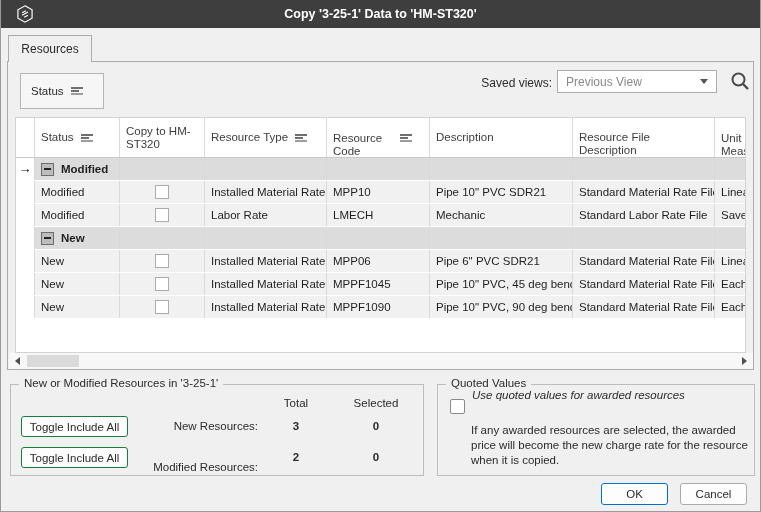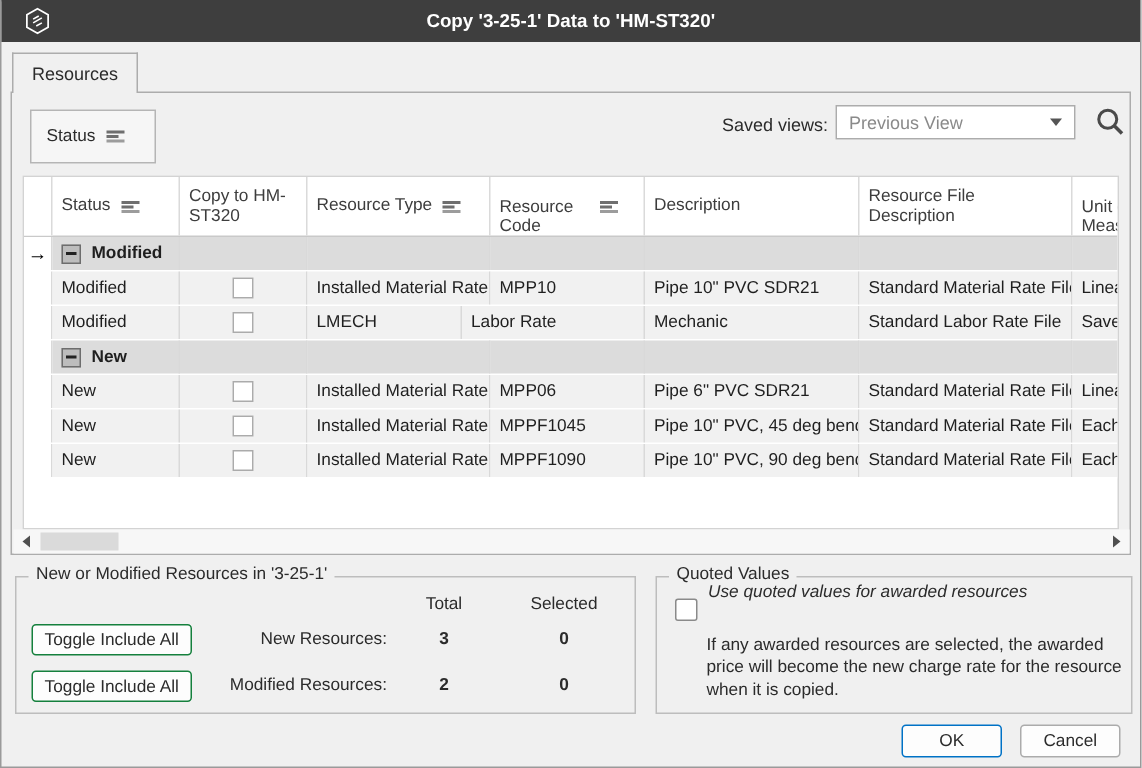--- a/index.html
+++ b/index.html
@@ -41,21 +41,21 @@
           border:1px solid #D3D3D3; overflow:hidden; z-index:2; }
   .grow { display:flex; width:729px; }
   .hrow { height:40px; border-bottom:1px solid #C9C9C9; background:#fff; }
   .hcell { display:flex; align-items:center; padding:0 6px; border-right:1px solid #DADADA;
            color:#3d3d3d; line-height:13px; overflow:hidden; }
   .drow { height:23px; border-bottom:1px solid #FFF; }
   .cell { padding:0 6px; border-right:1px solid #D9D9D9; background:#F1F1F1; line-height:22px;
           white-space:nowrap; overflow:hidden; color:#1f1f1f; }
   .c0 { width:19px; padding:0; background:#fff !important; text-align:center; }
   .c1 { width:85px; } .c2 { width:85px; } .c3 { width:122px; } .c4 { width:103px; }
-  .c5 { width:143px; } .c6 { width:142px; } .c7 { width:30px; border-right:none; }
+  .c5 { width:143px; } .c6 { width:142px;align-items:flex-end; } .c7 { width:30px; border-right:none; }
   .gcell { background:#DCDCDC; }
   .center { display:flex; align-items:center; justify-content:center; }
   .cb { width:14px; height:14px; background:#fff; border:1px solid #ABABAB; display:inline-block; }
   .collapse-btn { width:13px; height:13px; min-width:13px; background:#BDBDBD; border:1px solid #6d6d6d;
                   display:inline-flex; align-items:center; justify-content:center; margin-right:7px; }
   .collapse-btn::before { content:""; width:7px; height:2px; background:#222; }
   .group-label { font-weight:bold; line-height:22px; }
   .cur-arrow { font-size:13px; line-height:22px; color:#000; }
   .wrapnarrow { width:60px; white-space:normal;margin-top:15px; }
   .wrapwide { white-space:normal; }
@@ -202,22 +202,22 @@
       <div class="cell c6">Standard Material Rate File</div>
       <div class="cell c7">Linea</div>
     </div>
 
     <div class="grow drow">
       <div class="cell c0"></div>
       <div class="cell c1">Modified</div>
       <div class="cell c2 center">
           <span class="cb"></span>
         </div>
+      <div class="cell c3">Labor Rate</div>
       <div class="cell c4">LMECH</div>
-      <div class="cell c3">Labor Rate</div>
       <div class="cell c5">Mechanic</div>
       <div class="cell c6">Standard Labor Rate File</div>
       <div class="cell c7">Saved</div>
     </div>
 
     <div class="grow drow">
       <div class="cell c0"></div>
       <div class="cell c1 gcell" style="display:flex;align-items:center;">
         <span class="collapse-btn"></span>
         <span class="group-label">New</span>
@@ -286,21 +286,21 @@
     <span class="legend">New or Modified Resources in '3-25-1'</span>
     <div class="colhead" style="left:240px">Total</div>
     <div class="colhead" style="left:320px">Selected</div>
 
     <div class="toggle-btn" style="top:31px">Toggle Include All</div>
     <div class="sumlabel" style="top:35px">New Resources:</div>
     <div class="sumval" style="left:240px;top:35px">3</div>
     <div class="sumval" style="left:320px;top:35px">0</div>
 
     <div class="toggle-btn" style="top:62px">Toggle Include All</div>
-    <div class="sumlabel" style="top:66px">Modified Resources:</div>
+    <div class="sumlabel" style="top:76px">Modified Resources:</div>
     <div class="sumval" style="left:240px;top:66px">2</div>
     <div class="sumval" style="left:320px;top:66px">0</div>
   </div>
 
   <div class="gbox" id="quoted-box">
     <span class="legend">Quoted Values</span>
     <span class="qcheck"></span>
     <span class="qlabel">Use quoted values for awarded resources</span>
     <div class="qnote">If any awarded resources are selected, the awarded price will become the new charge rate for the resource when it is copied.</div>
   </div>

